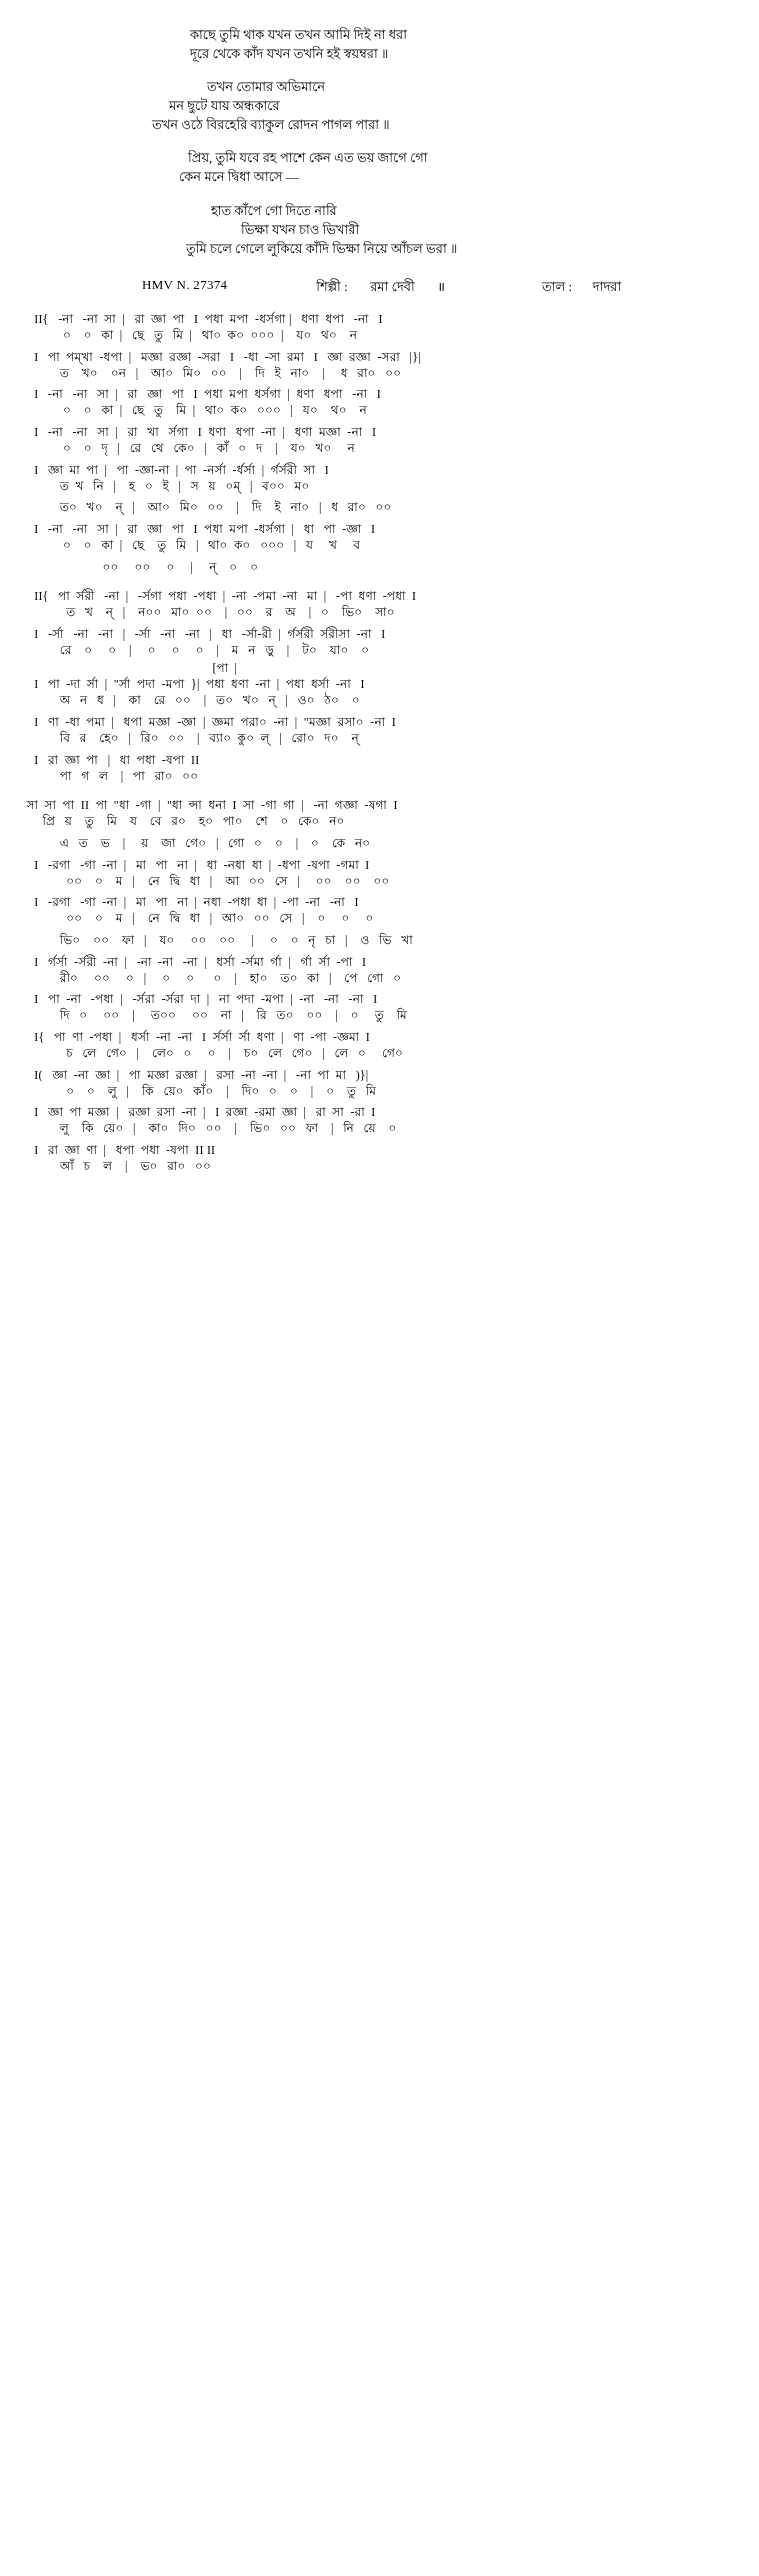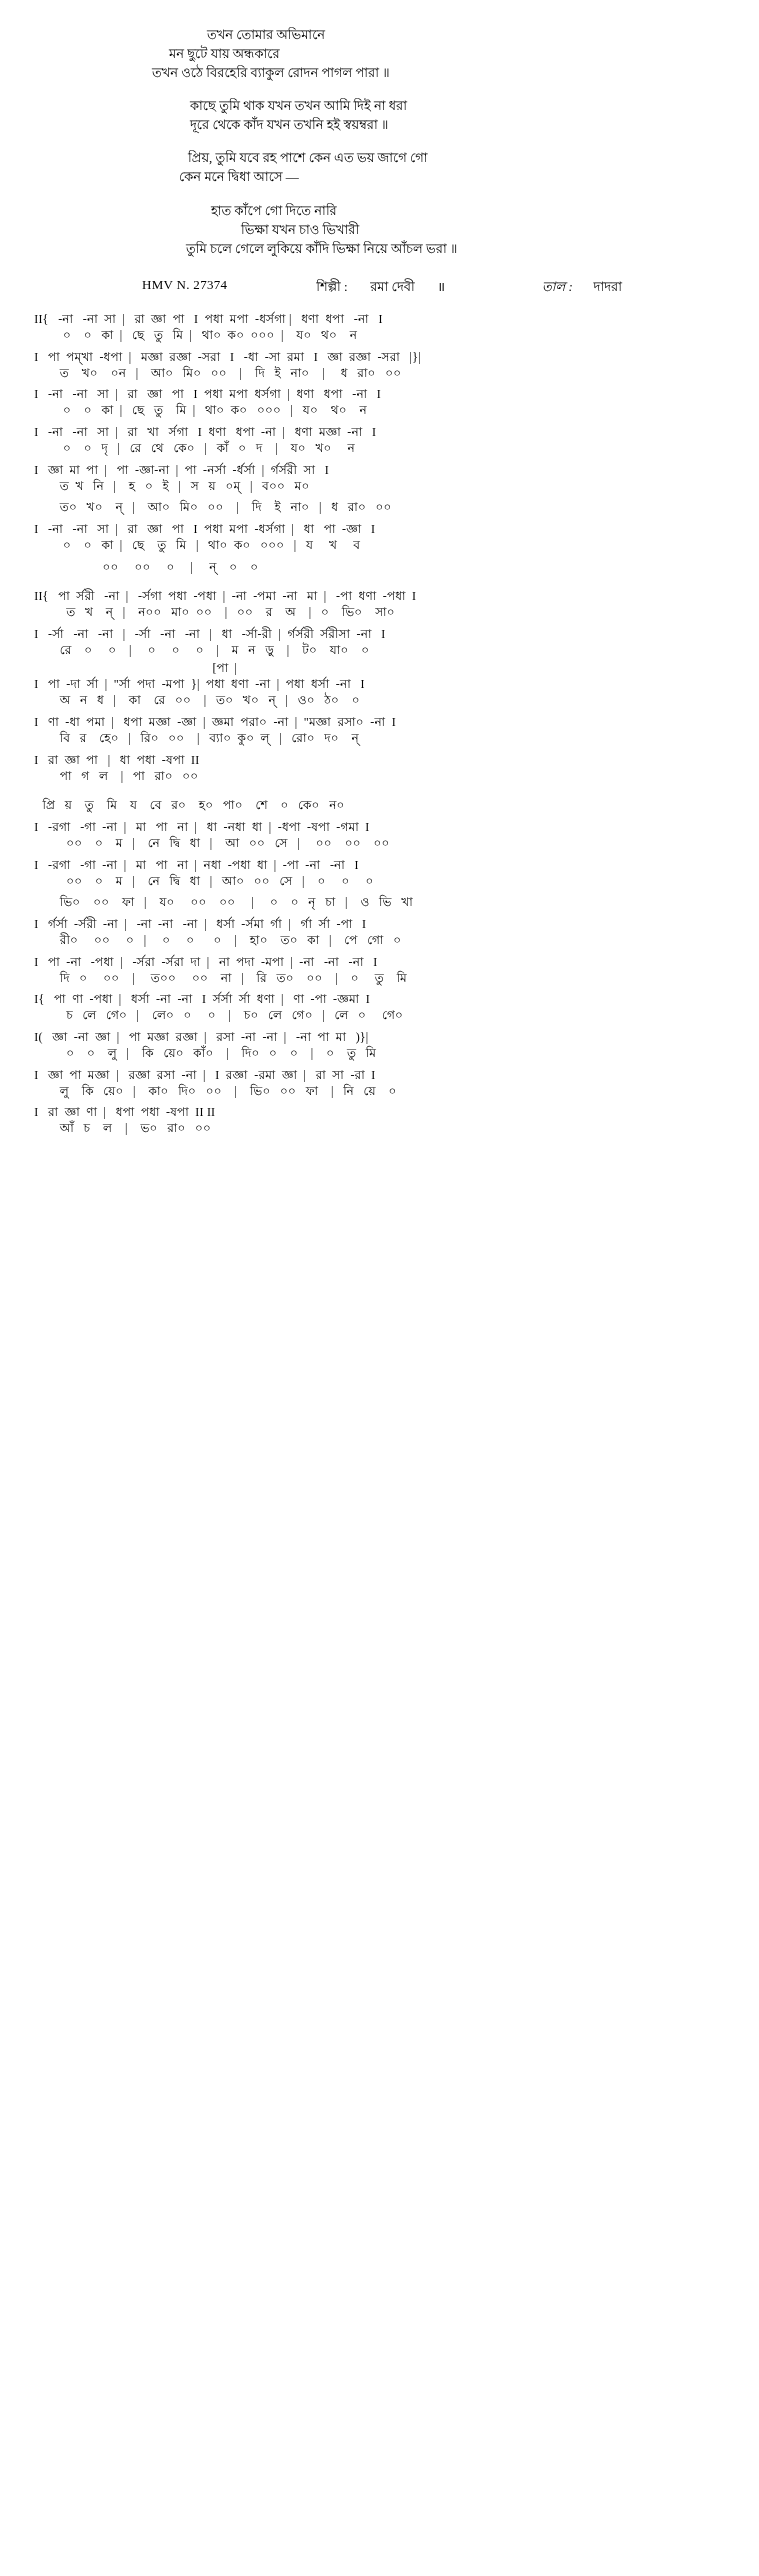--- a/index.html
+++ b/index.html
@@ -55,21 +55,21 @@
     padding-left: 142px;
     padding-right: 57px;
     display: flex;
     justify-content: flex-start;
     font-size: 13px;
     white-space: pre;
     gap: 15px;
   }
   .credits .hmv { font-family: "Liberation Serif", serif; letter-spacing: 0.3px; }
   .credits .artist { margin-left: 74px; }
-  .credits .taal { margin-left: 82px; font-style: italic; }
+  .credits .taal { margin-left: 82px; }
 
   
   .notation {
     padding-left: 26.6px;
     padding-right: 32px;
     box-sizing: border-box;
   }
   .nrow {
     margin-bottom: 5.7px;
   }
@@ -94,28 +94,28 @@
   }
 </style>
 </head>
 <body>
 
 <div class="page">
 
   <div class="lyrics">
 
     <div class="lyric-group">
+      <div class="lyric-line c1">কাছে তুমি থাক যখন তখন আমি দিই না ধরা</div>
+      <div class="lyric-line c1">দূরে থেকে কাঁদ যখন তখনি হই স্বয়ম্বরা ॥</div>
+    </div>
+
+    <div class="lyric-group">
       <div class="lyric-line c2">তখন তোমার অভিমানে</div>
       <div class="lyric-line c3">মন ছুটে যায় অন্ধকারে</div>
       <div class="lyric-line c4">তখন ওঠে বিরহেরি ব্যাকুল রোদন পাগল পারা ॥</div>
-    </div>
-
-    <div class="lyric-group">
-      <div class="lyric-line c1">কাছে তুমি থাক যখন তখন আমি দিই না ধরা</div>
-      <div class="lyric-line c1">দূরে থেকে কাঁদ যখন তখনি হই স্বয়ম্বরা ॥</div>
     </div>
 
     <div class="lyric-group">
       <div class="lyric-line c6">প্রিয়, তুমি যবে রহ পাশে কেন এত ভয় জাগে গো</div>
       <div class="lyric-line c7">কেন মনে দ্বিধা আসে —</div>
     </div>
 
     <div class="lyric-group">
       <div class="lyric-line c9">হাত কাঁপে গো দিতে নারি</div>
       <div class="lyric-line c8">ভিক্ষা যখন চাও ভিখারী</div>
@@ -194,24 +194,26 @@
       <div class="sargam">I   ণা  -ধা  পমা  |   ধপা  মজ্ঞা  -জ্ঞা  |  জ্ঞমা  পরা০  -না  |  "মজ্ঞা  রসা০  -না  I</div>
       <div class="syll">        বি   র    হে০   |   রি০   ০০    |   ব্যা০  কু০  ল্   |   রো০   দ০    ন্</div>
     </div>
 
     <div class="nrow indent1 gap">
       <div class="sargam">I   রা  জ্ঞা  পা   |   ধা  পধা  -ষপা  II</div>
       <div class="syll">        পা   গ   ল    |   পা   রা০   ০০</div>
     </div>
 
     <div class="nrow">
+      <div class="sargam">সা  সা  পা  II  পা  "ধা  -গা  |  "ধা  ন্সা  ধনা  I  সা  -গা  গা  |   -না  গজ্ঞা  -ষগা  I</div>
       <div class="syll">     প্রি   য়    তু    মি    য    বে   র০    হ০   পা০    শে    ০   কে০   ন০</div>
     </div>
 
     <div class="nrow indent1">
+      <div class="syll">        এ   ত    ভ    |     য়    জা   গে০   |   গো   ০    ০    |    ০    কে   ন০</div>
     </div>
 
     <div class="nrow indent1">
       <div class="sargam">I   -রগা   -গা  -না  |   মা   পা   না  |   ধা  -নধা  ধা  |  -ধপা  -ষপা  -গমা  I</div>
       <div class="syll">          ০০    ০    ম   |    নে   দ্বি   ধা   |    আ   ০০   সে   |     ০০    ০০    ০০</div>
     </div>
 
     <div class="nrow indent1">
       <div class="sargam">I   -রগা   -গা  -না  |   মা   পা   না  |  নধা  -পধা  ধা  |  -পা  -না   -না   I</div>
       <div class="syll">          ০০    ০    ম   |    নে   দ্বি   ধা   |   আ০   ০০   সে   |    ০     ০     ০</div>

